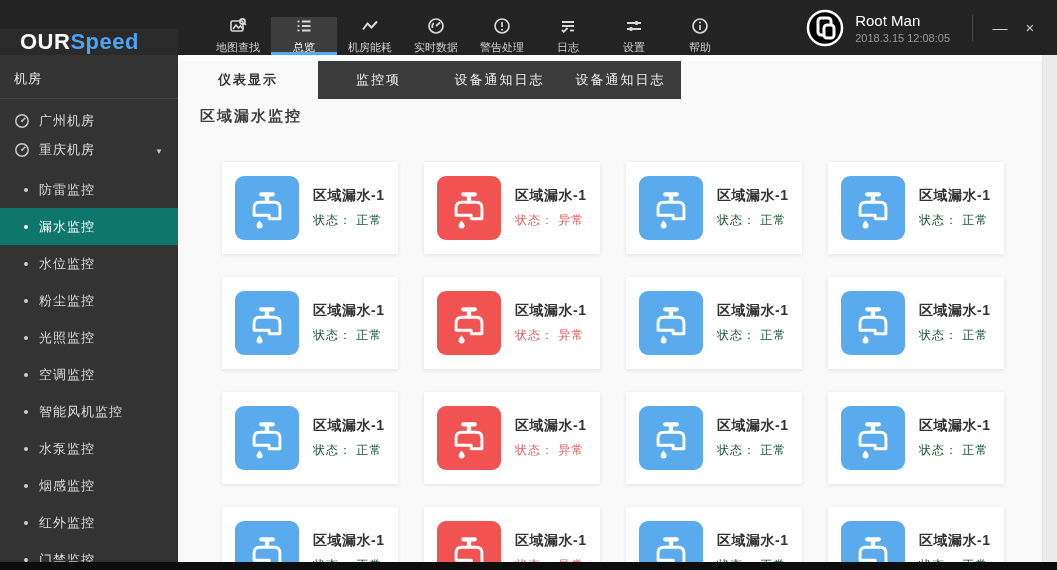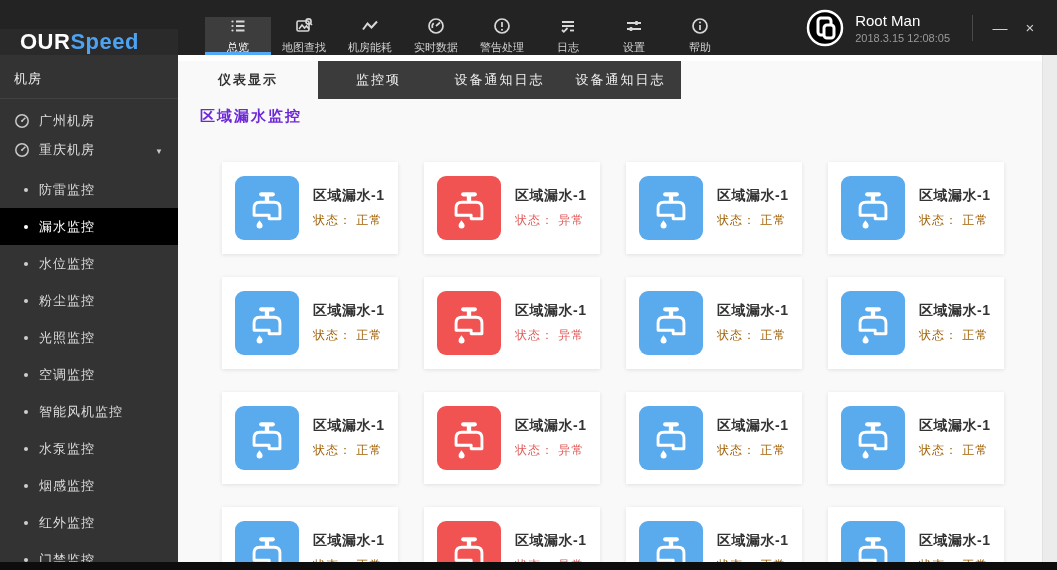--- a/index.html
+++ b/index.html
@@ -33,74 +33,74 @@
   .sb-header{padding:15px 14px 10px;font-size:13px;color:#eaeaea;border-bottom:1px solid #414141;letter-spacing:1px;}
   .room-list{padding-top:7px;}
   .room{height:29px;display:flex;align-items:center;padding:0 14px;gap:9px;color:#dddddd;font-size:13px;cursor:pointer;letter-spacing:1px;}
   .room svg{stroke:#c8c8c8;flex:none;}
   .caret{margin-left:auto;color:#c8c8c8;display:none;line-height:1;}
   .caret::after{content:"▼";font-size:8px;}
   .room.expanded .caret{display:block;}
   .sub-list{margin-top:7px;}
   .sub-item{height:37px;display:flex;align-items:center;padding-left:24px;gap:11px;font-size:13px;color:#dddddd;cursor:pointer;letter-spacing:1px;}
   .bullet{width:4px;height:4px;border-radius:50%;background:#cfcfcf;flex:none;}
-  .sub-item.active{background:#000000;color:#ffffff;text-align:center;}
+  .sub-item.active{background:#0f766e;color:#ffffff;text-align:center;}
   .sub-item.active .bullet{background:#ffffff;}
   
   .main{position:absolute;left:178px;top:55px;right:0;bottom:8px;background:#f9f9f9;overflow:hidden;}
   .top-strip{height:6px;background:#ffffff;}
   .tab-row{display:flex;height:38px;margin-right:14px;}
   .tab{width:121px;display:flex;align-items:center;justify-content:center;font-size:13px;color:#f0f0f0;background:#3b3b3b;cursor:pointer;letter-spacing:2px;white-space:nowrap;}
   .tab.active{width:140px;background:#f9f9f9;color:#333333;font-weight:bold;}
-  .section-title{margin:8px 0 0 22px;font-size:15px;font-weight:bold;color:#6d28d9;letter-spacing:2px;}
+  .section-title{margin:8px 0 0 22px;font-size:15px;font-weight:bold;color:#404040;letter-spacing:2px;}
   .grid{margin:36px 0 0 44px;display:grid;grid-template-columns:repeat(4,176px);grid-auto-rows:92px;column-gap:26px;row-gap:23px;}
   .card{width:176px;height:92px;background:#ffffff;box-shadow:0 1px 4px rgba(0,0,0,.10);display:flex;align-items:center;padding-left:13px;box-sizing:border-box;cursor:pointer;}
   .tile{width:64px;height:64px;border-radius:9px;background:#5aabee;flex:none;display:flex;align-items:center;justify-content:center;}
   .card.abnormal .tile{background:#f05352;}
   .card-text{margin-left:14px;}
   .card-title{font-size:14px;font-weight:bold;color:#333333;letter-spacing:.5px;white-space:nowrap;}
-  .card-status{margin-top:7px;font-size:12px;color:#a16207;letter-spacing:1px;white-space:nowrap;}
+  .card-status{margin-top:7px;font-size:12px;color:#14532d;letter-spacing:1px;white-space:nowrap;}
   .card.abnormal .card-status{color:#e25b5b;}
   
   .scrollbar{position:absolute;right:0;top:0;bottom:0;width:14px;background:#ececec;border-left:1px solid #e2e2e2;z-index:3;cursor:pointer;}
   .bottom-bar{position:absolute;left:0;right:0;bottom:0;height:8px;background:#0d0d0d;z-index:6;}
 </style>
 </head>
 <body>
 
 <div class="topbar">
   <div class="logo">
     <span class="p1">OUR</span>
       <span class="p2">Speed</span>
   </div>
 
   <div class="nav" id="topnav">
 
+      <div class="nav-item">
+        <span class="nav-icon">
+          <svg width="18" height="18" viewBox="0 0 18 18" fill="none" stroke-width="1.6">
+            <rect x="2" y="4" width="12" height="10" rx="1.5"></rect>
+            <path d="M4 12 l3-4 2.5 3 2-2 2.5 3"></path>
+            <circle cx="13.5" cy="4.5" r="2.6"></circle>
+            <path d="M15.3 6.3 L17 8"></path>
+          </svg>
+        </span>
+        <span class="nav-label">地图查找</span>
+      </div>
+
       <div class="nav-item active">
         <span class="nav-icon">
           <svg width="18" height="18" viewBox="0 0 18 18" fill="none" stroke-width="2">
             <circle cx="3.5" cy="4.5" r="1.1" fill="#d8d8d8" stroke="none"></circle>
             <circle cx="3.5" cy="9" r="1.1" fill="#d8d8d8" stroke="none"></circle>
             <circle cx="3.5" cy="13.5" r="1.1" fill="#d8d8d8" stroke="none"></circle>
             <path d="M7 4.5 H15.5 M7 9 H15.5 M7 13.5 H15.5"></path>
           </svg>
         </span>
         <span class="nav-label">总览</span>
-      </div>
-
-      <div class="nav-item">
-        <span class="nav-icon">
-          <svg width="18" height="18" viewBox="0 0 18 18" fill="none" stroke-width="1.6">
-            <rect x="2" y="4" width="12" height="10" rx="1.5"></rect>
-            <path d="M4 12 l3-4 2.5 3 2-2 2.5 3"></path>
-            <circle cx="13.5" cy="4.5" r="2.6"></circle>
-            <path d="M15.3 6.3 L17 8"></path>
-          </svg>
-        </span>
-        <span class="nav-label">地图查找</span>
       </div>
 
       <div class="nav-item">
         <span class="nav-icon">
           <svg width="18" height="18" viewBox="0 0 18 18" fill="none" stroke-width="2">
             <path d="M2 12.5 L6.5 6.5 L10.5 10.5 L16 4.5"></path>
           </svg>
         </span>
         <span class="nav-label">机房能耗</span>
       </div>

